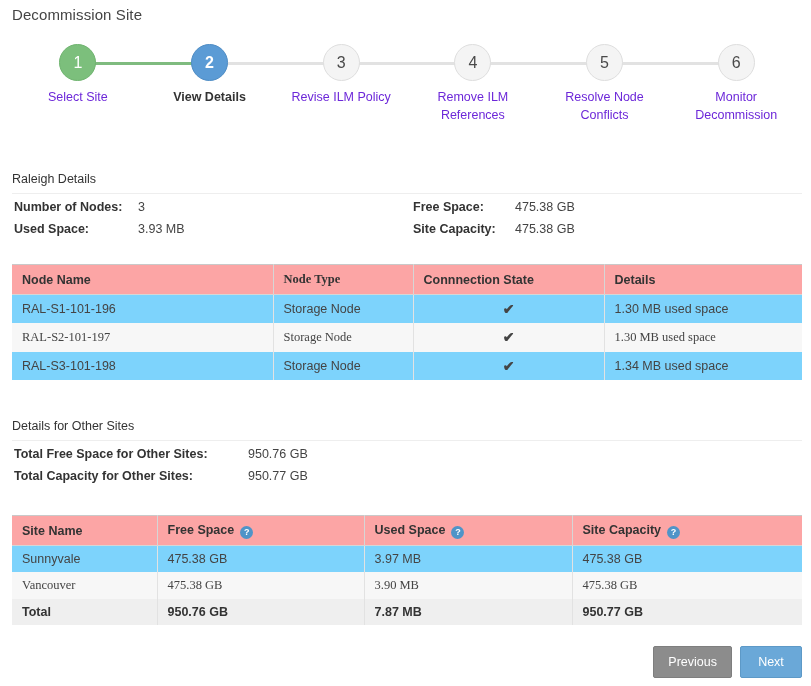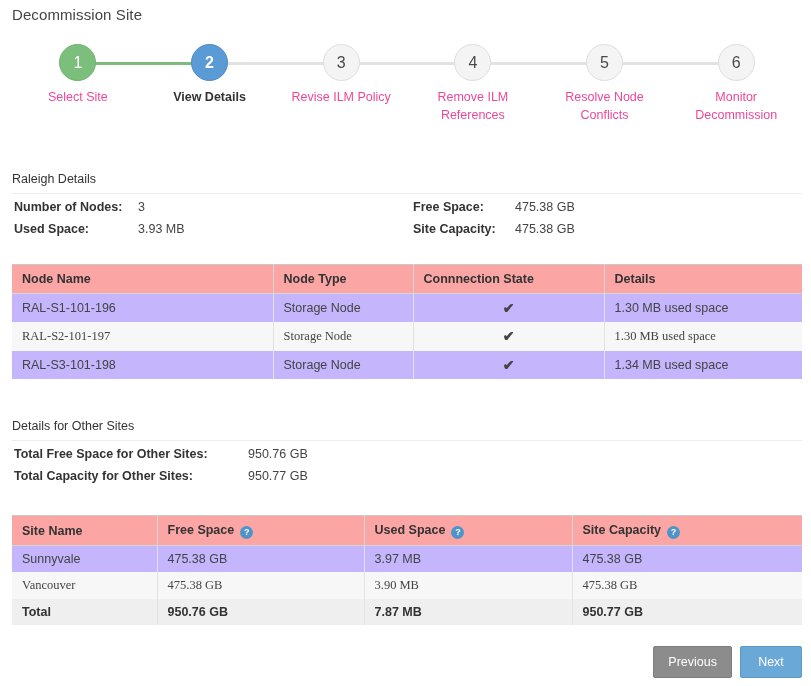--- a/index.html
+++ b/index.html
@@ -45,21 +45,21 @@
     background: #f4f4f4; border: 1px solid #dedede; color: #4a4a4a;
   }
   .bubble.done {
     background: #7cbf7c; border-color: #6fb46f; color: #ffffff;
   }
   .bubble.current {
     background: #5b9bd5; border-color: #4e8cc4; color: #ffffff; font-weight: bold;
   }
   .step-label {
     margin-top: 7px; width: 118px; text-align: center;
-    font-size: 12.5px; color: #ec4899; line-height: 1.45;
+    font-size: 12.5px; color: #6d28d9; line-height: 1.45;
   }
   .step-label.current { font-weight: bold; color: #333; }
 
   
   .section-head {
     position: absolute; left: 12px; width: 790px;
     font-size: 12.5px; font-weight: normal; color: #333;
     padding-bottom: 7px; border-bottom: 1px solid #eeeeee; margin-top: 20px;
   }
 
@@ -78,21 +78,21 @@
   .tbl th {
     background: #fca5a5; color: #333; font-weight: bold;
     text-align: left; padding: 7px 10px; height: 26px;
     border-left: 1px solid #d6d6d6; border-bottom: 1px solid #d6d6d6;
     white-space: nowrap;
   }
   .tbl th:first-child { border-left: none; }
   .tbl td {
     padding: 6px 10px; height: 26px; color: #444;
     border-left: 1px solid #e2e2e2;
-    background: #c4b5fd;
+    background: #7dd3fc;
   }
   .tbl td:first-child { border-left: none; }
   .tbl tr.alt td { background: #f7f7f7; font-family: Liberation Serif, serif; }
   .tbl tr.total td { background: #efefef; font-weight: bold; color: #333; }
   .tbl .center { text-align: center; }
 
   .check { color: #8cc98c; font-size: 14px; font-weight: bold; }
 
   .help-icon {
     display: inline-flex; align-items: center; justify-content: center;
@@ -182,21 +182,21 @@
     <div class="row">
       <div class="k" style="width:102px;">Site Capacity:</div>
       <div class="v">475.38 GB</div>
     </div>
   </div>
 
   <table class="tbl" style="top:264px;">
     <thead>
       <tr>
         <th style="width:261px;">Node Name</th>
-        <th style="width:140px;">Node Type</th>
+        <th style="width:140px;font-family:Liberation Serif, serif;">Node Type</th>
         <th style="width:191px;">Connnection State</th>
         <th>Details</th>
       </tr>
     </thead>
     <tbody>
       <tr>
         <td>RAL-S1-101-196</td>
         <td>Storage Node</td>
         <td class="center check">✔</td>
         <td>1.30 MB used space</td>

